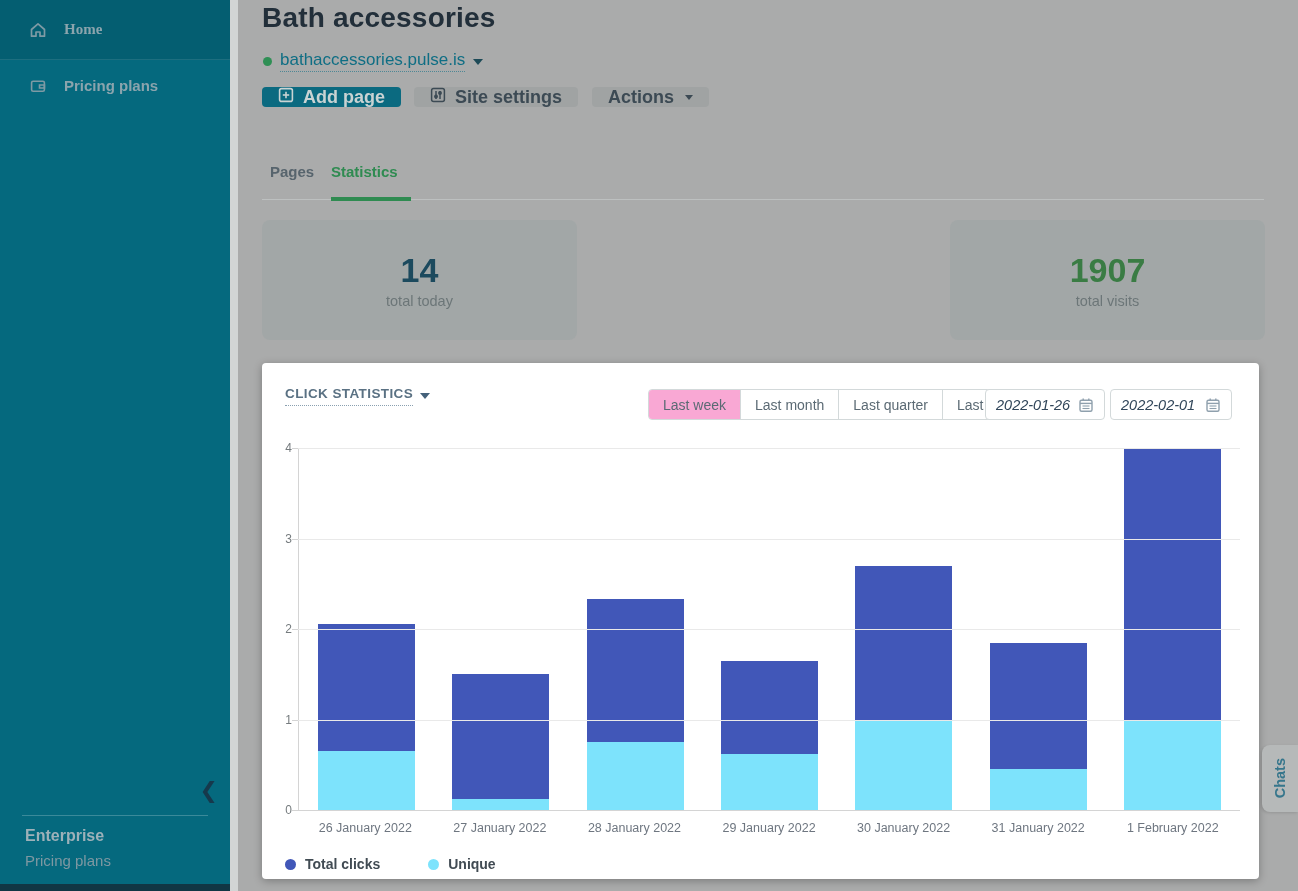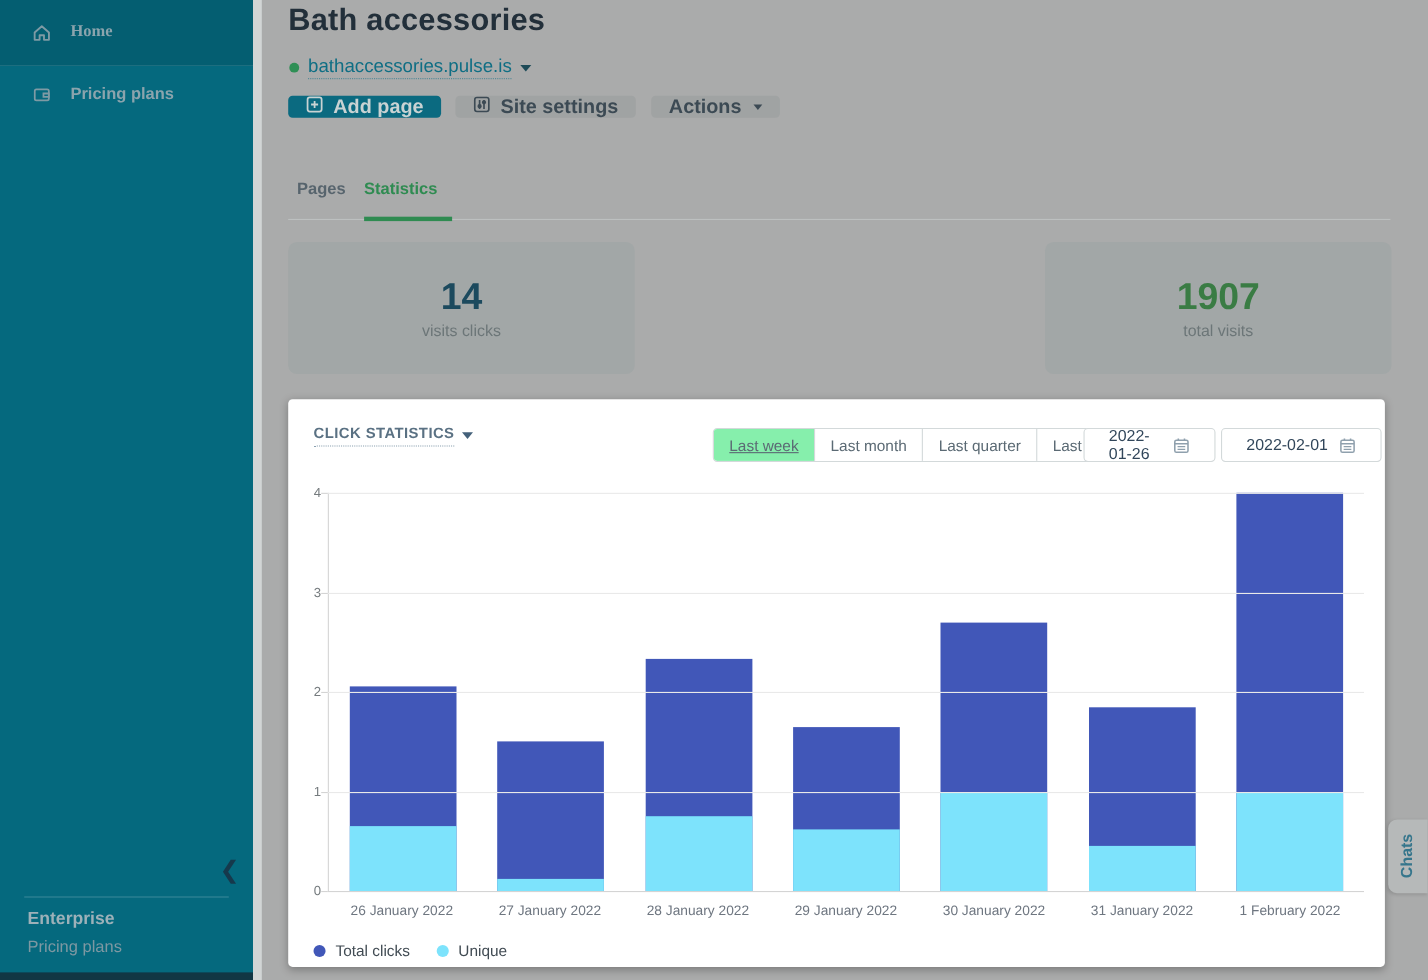--- a/index.html
+++ b/index.html
@@ -120,47 +120,47 @@
   .range-group {
     position: absolute; left: 386px; top: 26px; height: 31px;
     display: flex; border: 1px solid #d3d9da; border-radius: 4px; overflow: hidden; background: #fff;
   }
   .range-btn {
     border: none; background: #fff; cursor: pointer; font-family: inherit;
     font-size: 14px; color: #5b6a74; padding: 0 14px; height: 100%;
     border-left: 1px solid #d3d9da;
   }
   .range-btn:first-child { border-left: none; }
-  .range-btn.active { background: #86efac; text-decoration: underline; }
+  .range-btn.active { background: #f9a8d4; }
 
   .date-box {
     position: absolute; top: 26px; height: 31px;
     border: 1px solid #d3d9da; border-radius: 4px; background: #fff;
     display: flex; align-items: center; justify-content: space-between;
-    padding: 0 22px; font-size: 14.5px; color: #31465a; cursor: pointer;
+    padding: 0 10px; font-size: 14.5px; color: #31465a; cursor: pointer; font-style: italic;
   }
   .date-from { left: 723px; width: 120px; }
-  .date-to   { left: 848px; width: 146px; }
+  .date-to   { left: 848px; width: 122px; }
   .date-box svg { display: block; }
 
   
   .plot { position: absolute; left: 36px; top: 85px; width: 942px; height: 362px; }
   .gridline { position: absolute; left: 0; right: 0; height: 1px; background: #e9e9e9; }
   .gridline.baseline { background: #d4d4d4; }
   .y-axis-line { position: absolute; left: 0; top: 0; bottom: 0; width: 1px; background: #d4d4d4; }
   .tickmark { position: absolute; left: -6px; width: 6px; height: 1px; background: #d4d4d4; }
   .ylabels { position: absolute; left: 0; top: 85px; width: 30px; height: 362px; }
   .ylabel { position: absolute; right: 0; transform: translateY(-50%); font-size: 12px; color: #757b7e; }
   .bars { position: absolute; left: 1px; right: 0; top: 0; bottom: 0; display: flex; align-items: flex-end; }
   .slot { flex: 1; display: flex; justify-content: center; align-items: flex-end; height: 100%; }
   .bar { width: 97px; position: relative; }
   .bar-unique { position: absolute; left: 0; right: 0; bottom: 0; }
   .xlabels { position: absolute; left: 36px; top: 458px; width: 942px; display: flex; }
   .xlabel { flex: 1; text-align: center; font-size: 12.5px; color: #6e7680; }
-  .legend { position: absolute; left: 23px; top: 493px; display: flex; gap: 24px; align-items: center; }
+  .legend { position: absolute; left: 23px; top: 493px; display: flex; gap: 48px; align-items: center; font-weight: bold; }
   .legend-item { display: flex; align-items: center; gap: 9px; }
   .legend-swatch { width: 11px; height: 11px; border-radius: 50%; }
   .legend-label { font-size: 14px; color: #414b53; }
 
   
   .chats-tab {
     position: absolute; right: 0; top: 745px; width: 36px; height: 67px;
     background: #b6b9b9; border-radius: 8px 0 0 8px; cursor: pointer;
     display: flex; align-items: center; justify-content: center; z-index: 6;
     box-shadow: -1px 1px 3px rgba(0,0,0,0.12);
@@ -243,21 +243,21 @@
 
   <div class="tabs">
     <span class="tab tab-pages">Pages</span>
     <span class="tab tab-stats">Statistics</span>
     <div class="tabs-divider"></div>
     <div class="tab-underline"></div>
   </div>
 
   <div class="stat-card sc-0">
     <div class="v" style="color: rgb(28, 74, 94);">14</div>
-    <div class="l">visits clicks</div>
+    <div class="l">total today</div>
   </div>
   <div class="stat-card sc-2">
     <div class="v" style="color: rgb(58, 124, 68);">1907</div>
     <div class="l">total visits</div>
   </div>
 
   <div class="chart-card">
     <div class="chart-title">
       <span class="txt">CLICK STATISTICS</span>
       <span class="caret-dn"></span>

